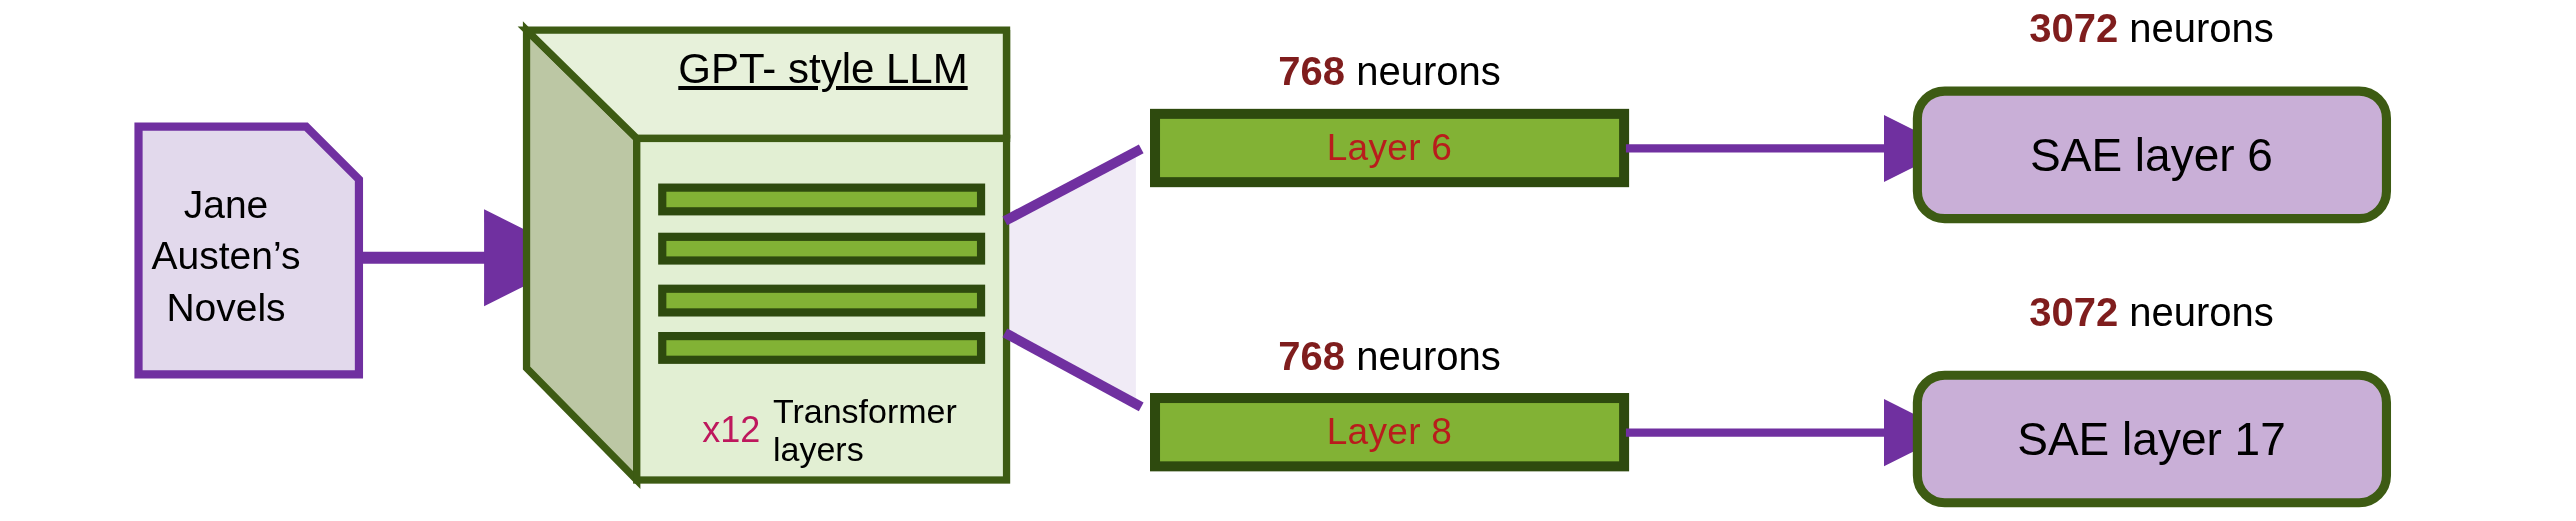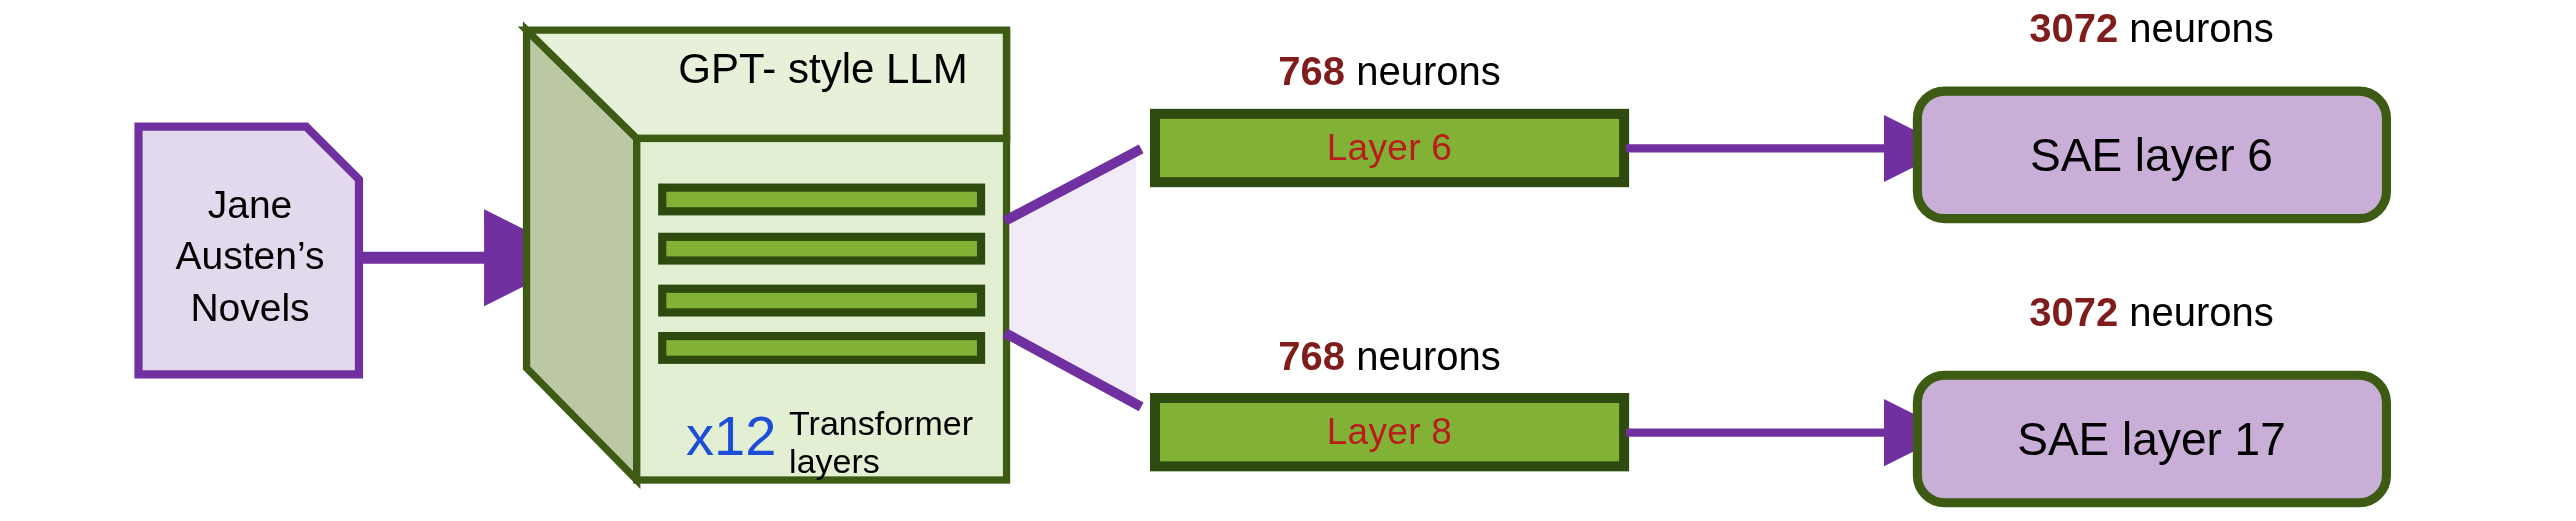--- a/index.html
+++ b/index.html
@@ -34,55 +34,54 @@
 
   
   #doc-label {
     left: 135px;
     top: 179px;
     width: 182px;
     text-align: center;
     font-size: 39px;
     color: #000000;
     line-height: 1.32;
-    padding-left: 24px;
   }
   #doc-label span { display: block; }
 
   
   #cube-top-label {
     left: 638px;
     top: 46px;
     width: 370px;
     text-align: center;
     font-size: 42px;
+    text-decoration: underline;
   }
   #cube-repeat-group {
     position: absolute;
     left: 652px;
     top: 392px;
     width: 355px;
     display: flex;
     align-items: center;
     justify-content: center;
     gap: 12.8px;
   }
   #cube-repeat-count {
     position: relative;
-    font-size: 56px;
-    color: #1d4ed8;
+    font-size: 36px;
+    color: #be185d;
     line-height: 1;
   }
   #cube-repeat-text {
     position: relative;
     font-size: 34px;
     color: #000000;
     line-height: 1.12;
     text-align: left;
-    margin-top: 12px;
   }
   #cube-repeat-text span { display: block; }
 
   
   .neuron-caption {
     font-size: 40px;
     text-align: center;
     color: #000000;
   }
   .neuron-caption .count {

